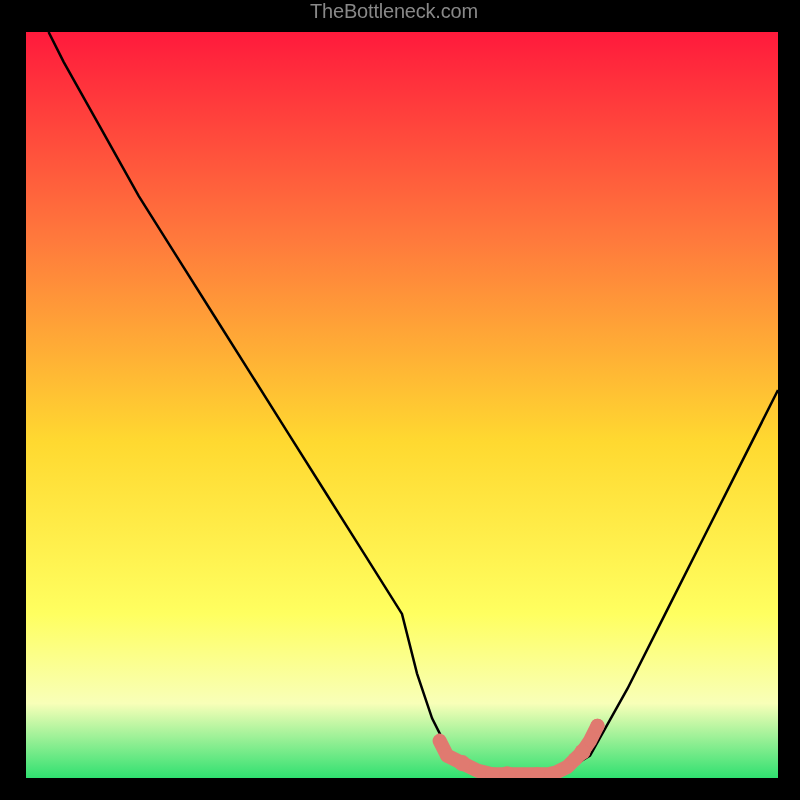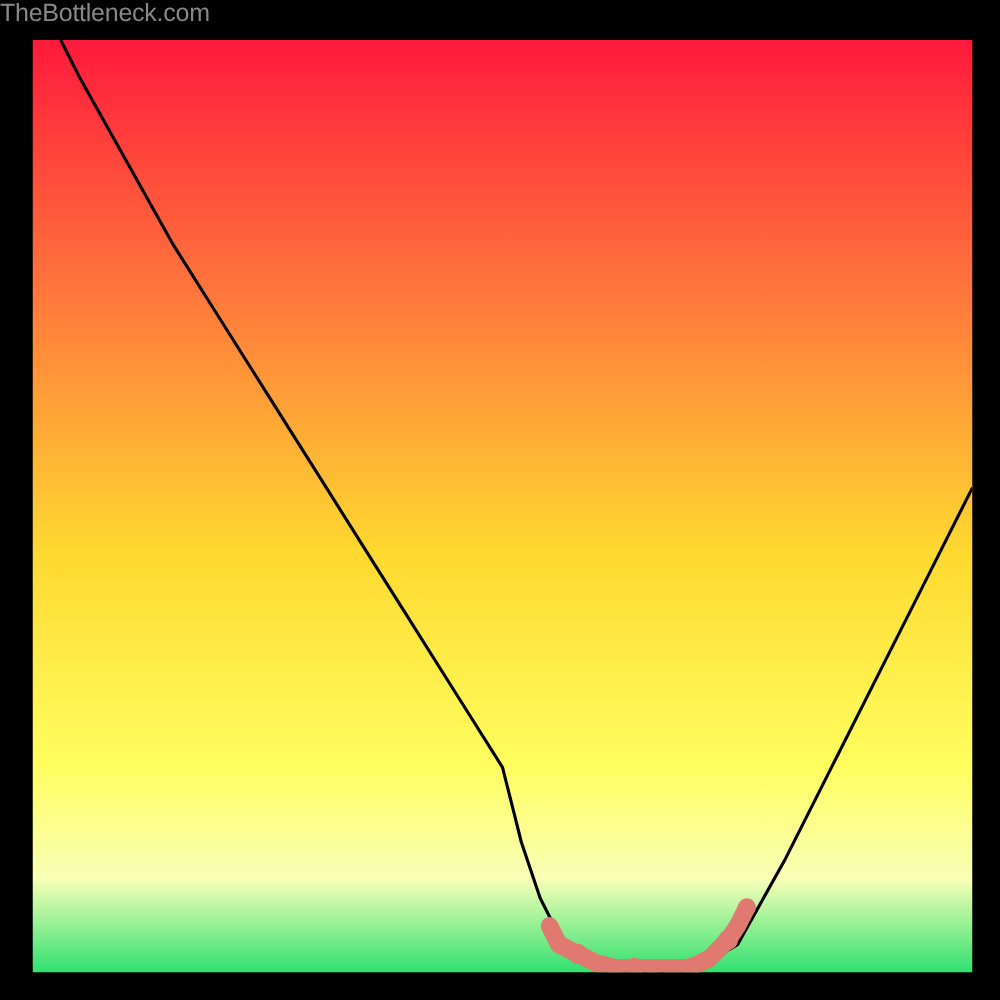--- a/index.html
+++ b/index.html
@@ -12,21 +12,21 @@
 }
 .wrap {
   width: 800px;
   height: 800px;
   position: relative;
   display: flex;
   flex-direction: column;
 }
 .branding {
   height: 30px;
-  text-align: left;
+  text-align: center;
   padding-right: 12px;
   color: #888;
   font-size: 20px;
   font-weight: 500;
   letter-spacing: -0.2px;
   background: #000;
 }
 .plot-outer {
   flex: 1 1 auto;
   background: #000;

